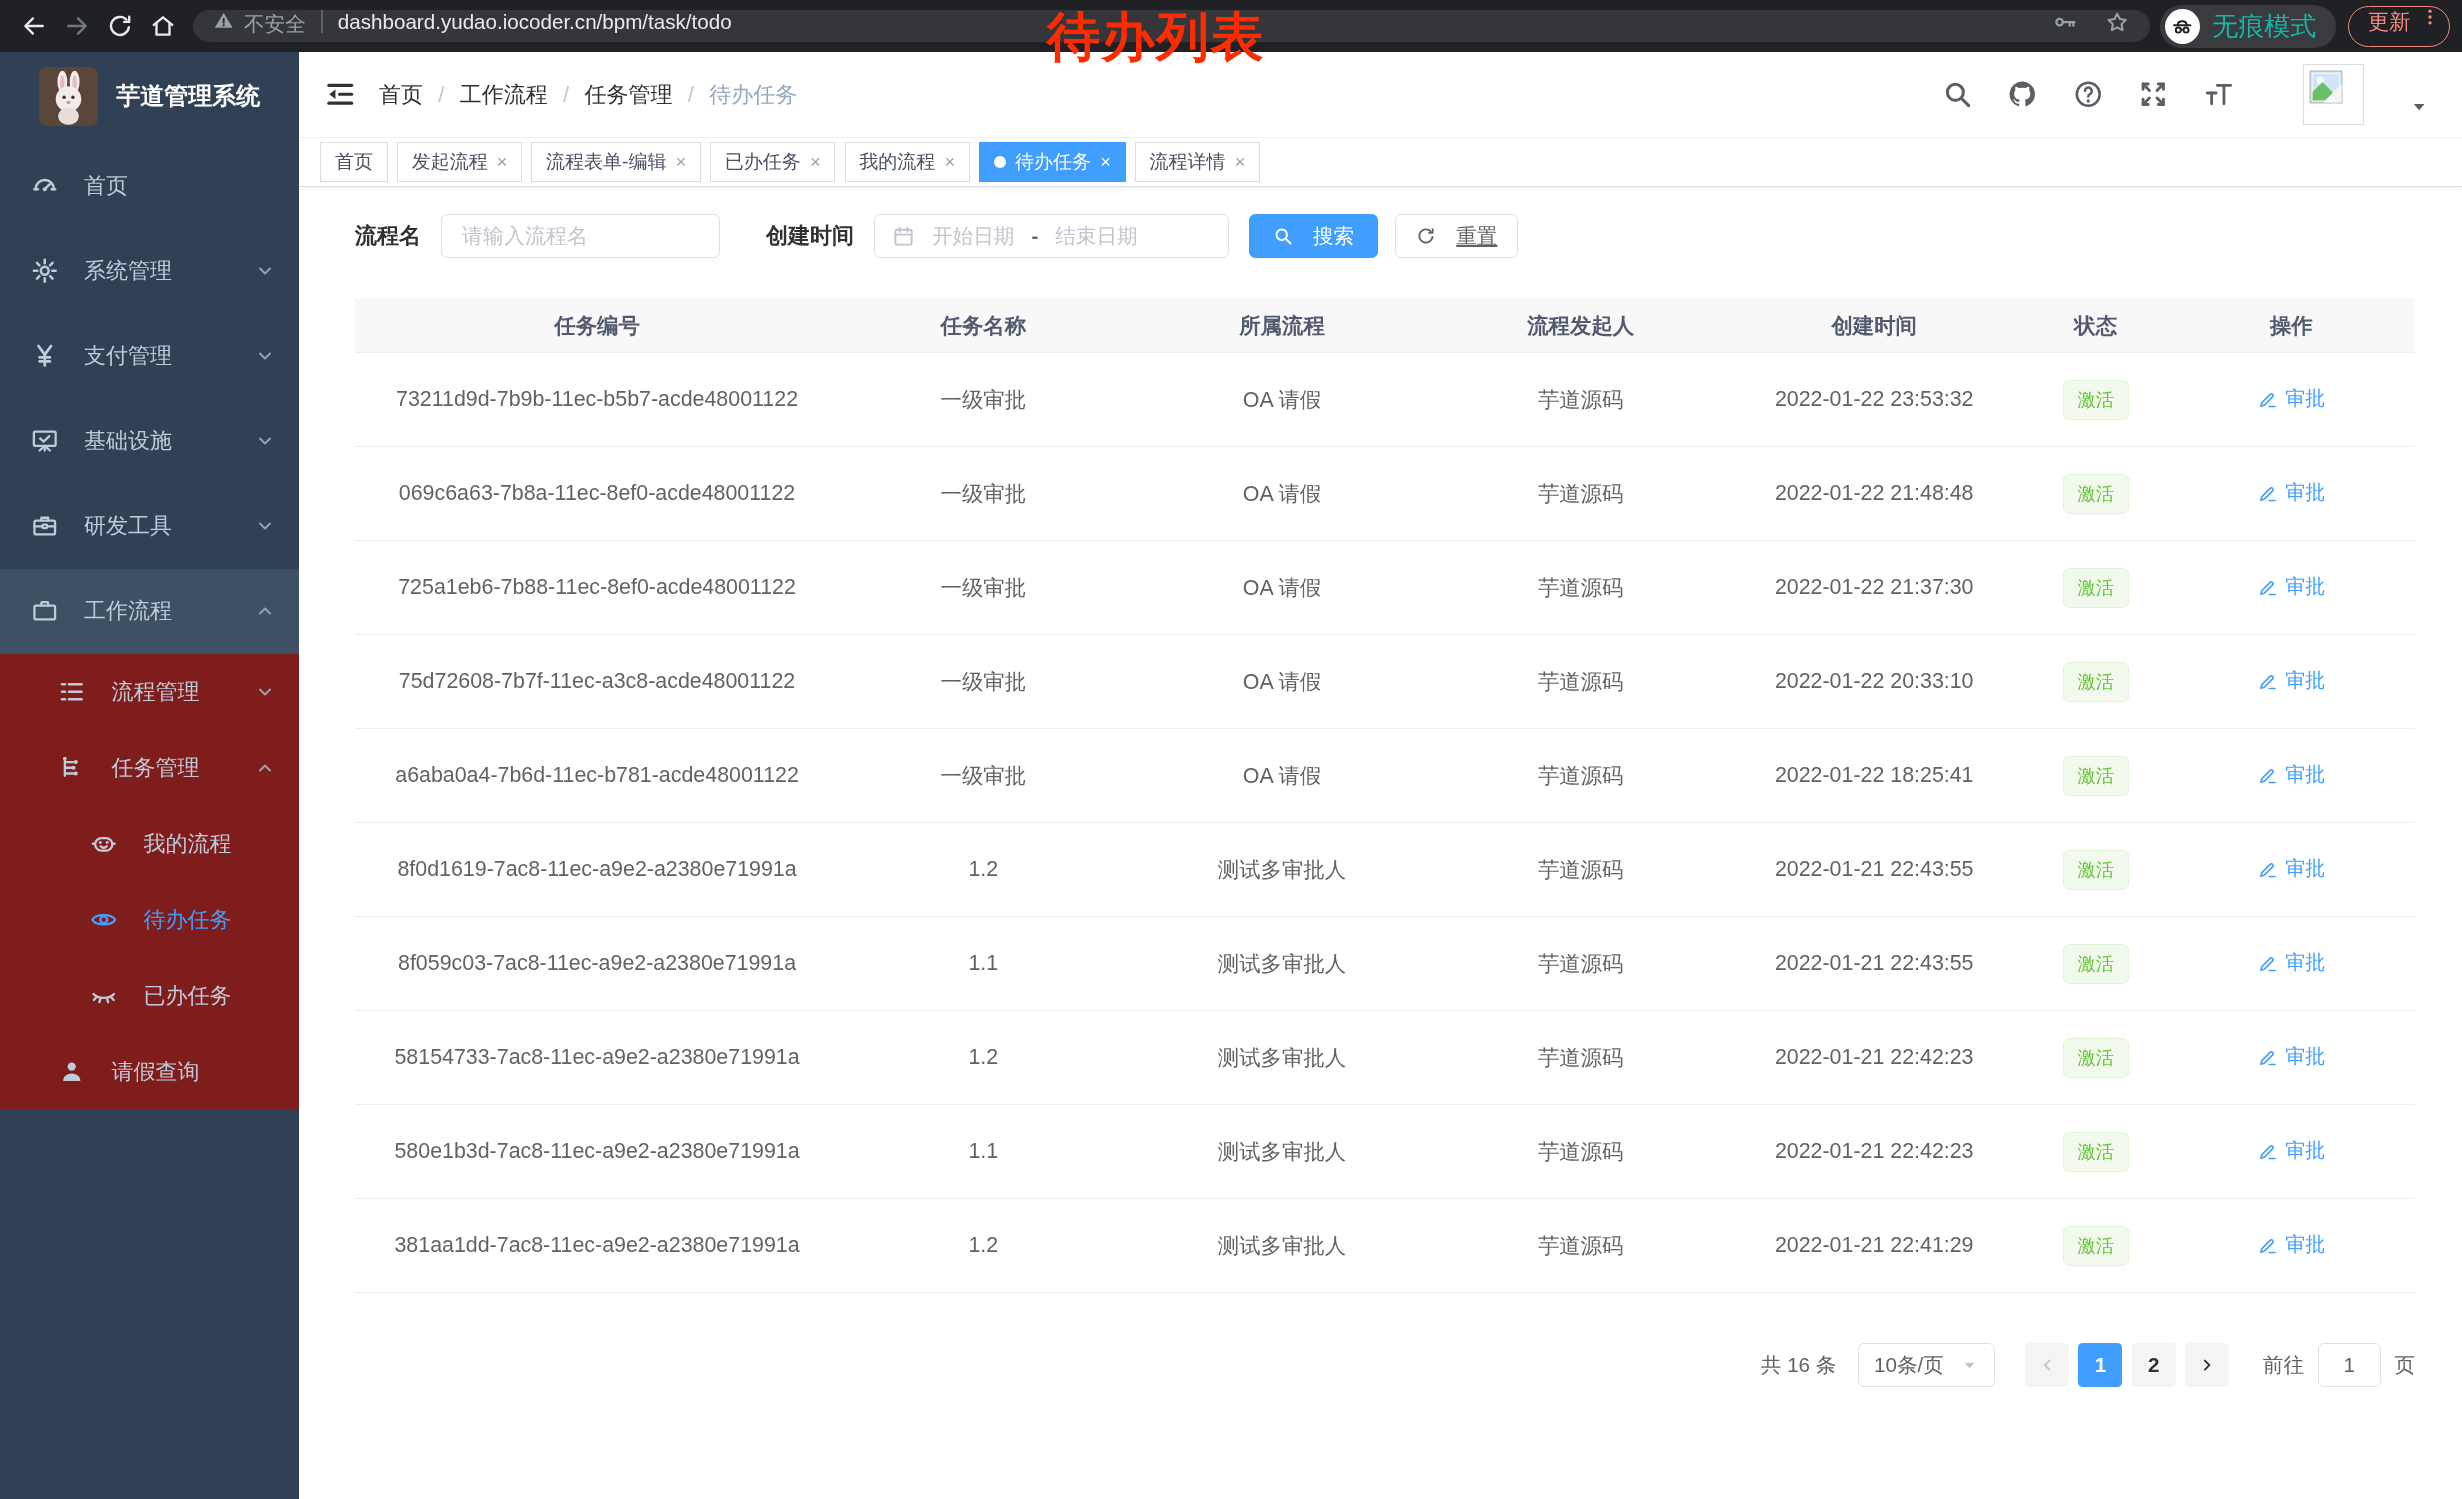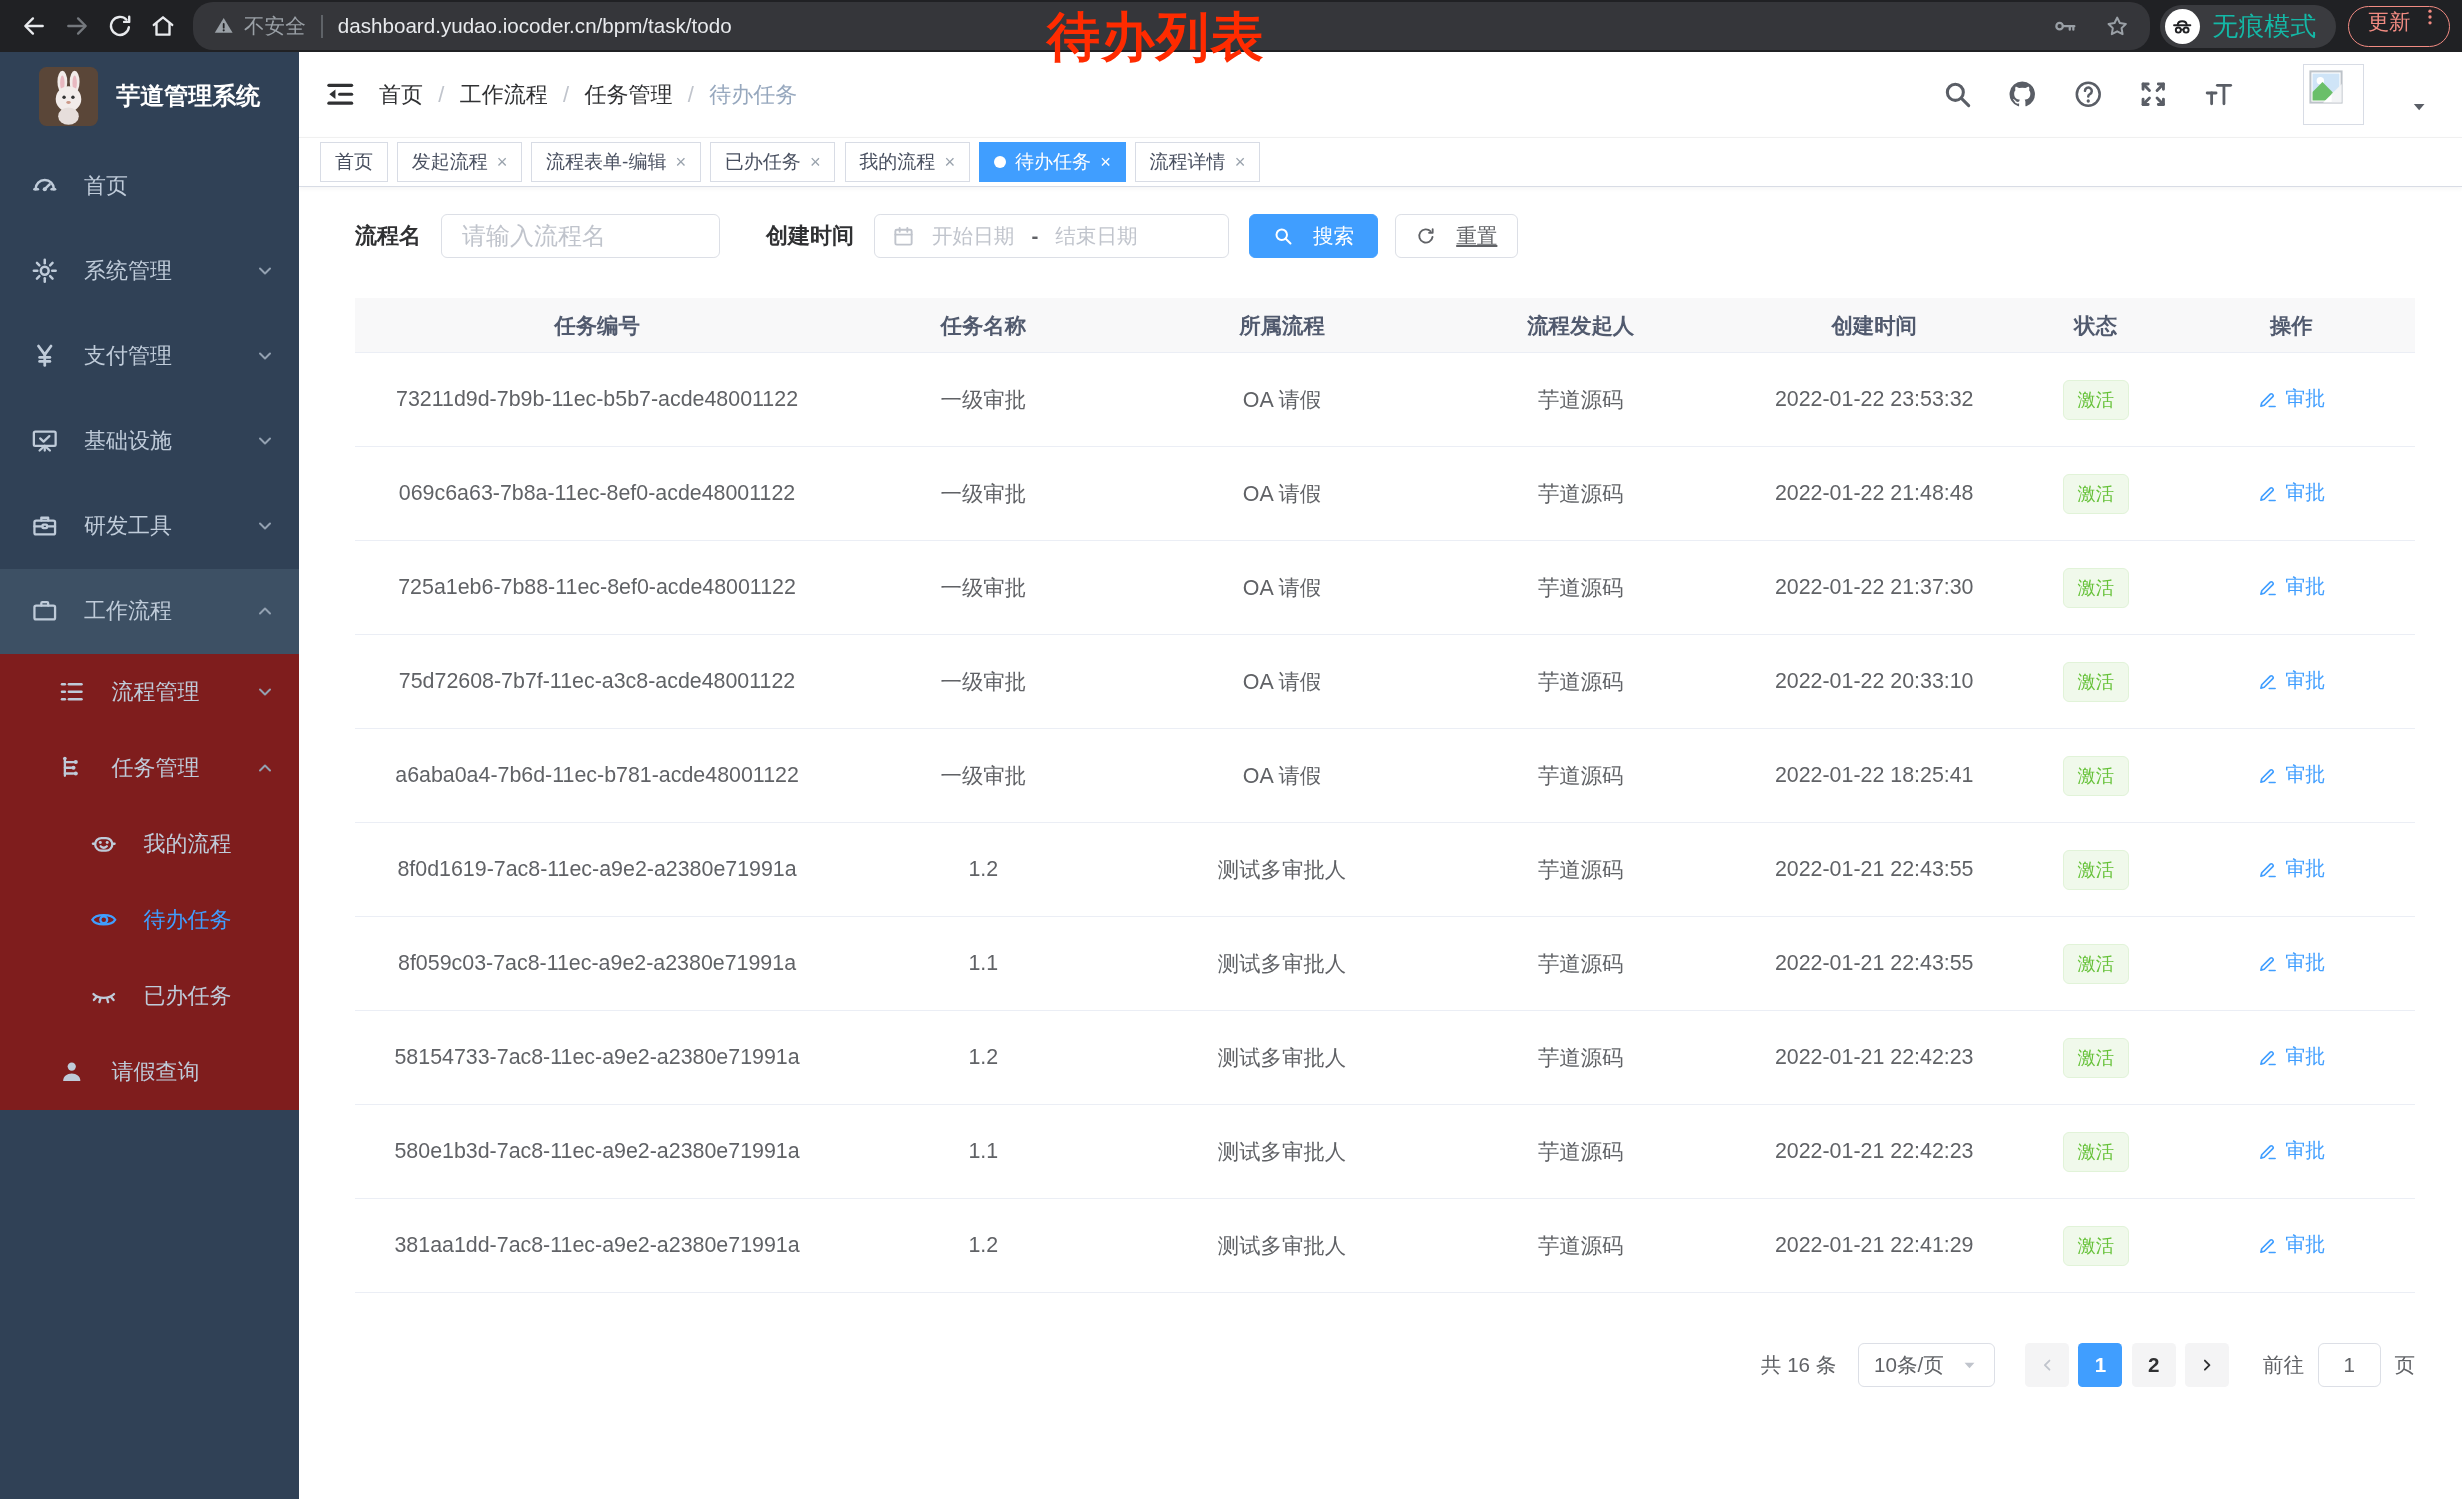--- a/index.html
+++ b/index.html
@@ -5,21 +5,21 @@
   * { margin:0; padding:0; box-sizing:border-box; }
   html,body { font-family:"Liberation Sans", sans-serif; }
   body { width:2462px; height:1500px; position:relative; background:#fff; overflow:hidden; }
   svg.ic { display:block; }
 
   
   .chrome { height:52px; background:#202124; display:flex; align-items:center; padding:0 12.2px; }
   .nav-ic { width:43px; height:37px; display:flex; align-items:center; justify-content:center; color:#e8eaed; }
   .nav-ic svg { width:26px; height:26px; }
   .nav-ic.dim { color:#74787d; }
-  .omnibox { flex:1; height:48px; background:#35363a; border-radius:20px; display:flex; align-items:center; padding:0 20px; margin:0 10.7px 0 9.2px; }
+  .omnibox { flex:1; height:32px; background:#35363a; border-radius:20px; display:flex; padding:0 20px; margin:0 10.7px 0 9.2px; }
   .omnibox .warn { color:#9aa0a6; width:21.4px; height:21.4px; margin-right:9.2px; }
   .omnibox .sec { color:#9aa0a6; font-size:20.6px; }
   .omnibox .div { width:1.5px; height:23px; background:#5f6368; margin:0 15.3px; }
   .omnibox .url { color:#e8eaed; font-size:20.6px; }
   .omnibox .sp { flex:1; }
   .omnibox .tail-ic { width:24.4px; height:24.4px; color:#9aa0a6; margin-left:27.5px; }
   .incog { height:43px; background:#3a3b3f; border-radius:21.4px; display:flex; align-items:center; padding:0 20px 0 4.6px; color:#14b8a6; font-size:26px; gap:12.2px; }
   .incog-ic { width:35px; height:35px; border-radius:50%; background:#fff; color:#202124; display:flex; align-items:center; justify-content:center; }
   .incog-ic svg { width:24.4px; height:24.4px; }
   .update { height:41px; border:1.5px solid #f28b82; border-radius:21.4px; color:#f28b82; display:flex; align-items:flex-start; gap:9.2px; padding:0 9.2px 0 18.3px; font-size:21.4px; margin-left:12.2px; }
@@ -75,21 +75,21 @@
   .tab .dot { display:none; width:12.2px; height:12.2px; border-radius:50%; background:#fff; }
   .tab .close { font-size:18.3px; color:#9aa3ad; }
   .tab.is-active { background:#409eff; border-color:#409eff; color:#fff; }
   .tab.is-active .dot { display:block; }
   .tab.is-active .close { color:#fff; }
 
   
   .content { padding:21.4px 47px 0 56px; }
   .filters { display:flex; align-items:center; margin-top:6.1px; font-size:22px; color:#303133; }
   .f-label { font-weight:700; margin-right:20px; }
-  .tinput { width:279px; height:44px; border:1.5px solid #dcdfe6; border-radius:6.1px; background:#fff; display:flex; align-items:center; padding:0 20px; color:#c0c4cc; font-size:24px; }
+  .tinput { width:279px; height:44px; border:1.5px solid #dcdfe6; border-radius:6.1px; background:#fff; display:flex; align-items:center; padding:0 20px; color:#c0c4cc; font-size:21px; }
   .d-label { margin-left:46px; }
   .dinput { width:355px; height:44px; border:1.5px solid #dcdfe6; border-radius:6.1px; background:#fff; display:flex; align-items:center; padding:0 17px; color:#c0c4cc; font-size:20.6px; gap:17px; }
   .dinput .cal { width:23px; height:23px; color:#c0c4cc; }
   .dinput .rsep { color:#606266; font-weight:700; }
   .btn { height:44px; border-radius:6.1px; font-size:20.6px; display:flex; align-items:center; gap:20px; cursor:pointer; }
   .btn svg { width:20px; height:20px; }
   .btn-search { margin-left:20px; padding:0 23px; background:#409eff; color:#fff; border:1.5px solid #409eff; }
   .btn-reset { margin-left:17px; padding:0 20px; background:#fff; color:#606266; border:1.5px solid #dcdfe6;text-decoration:underline; }
 
   

